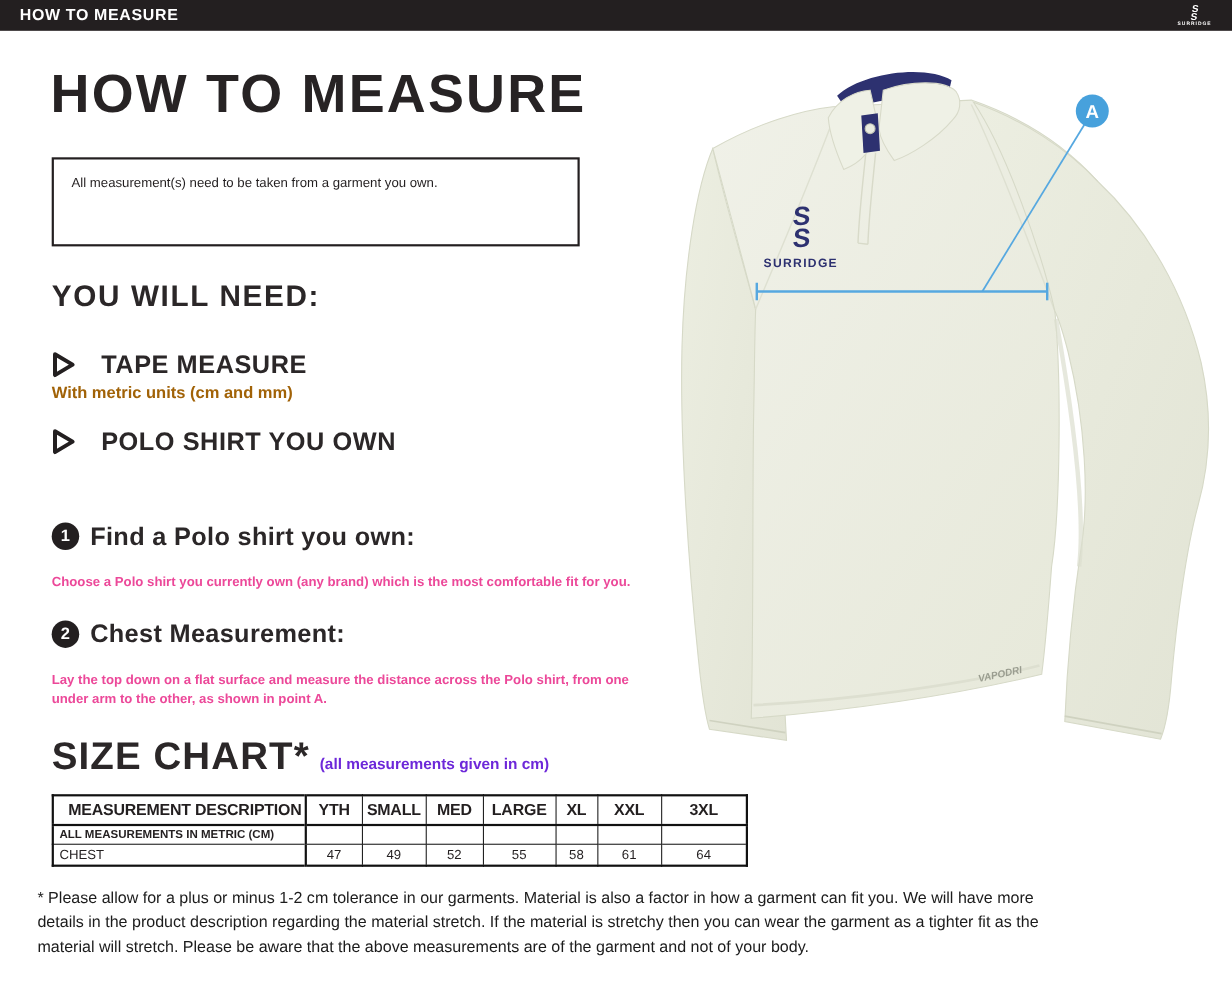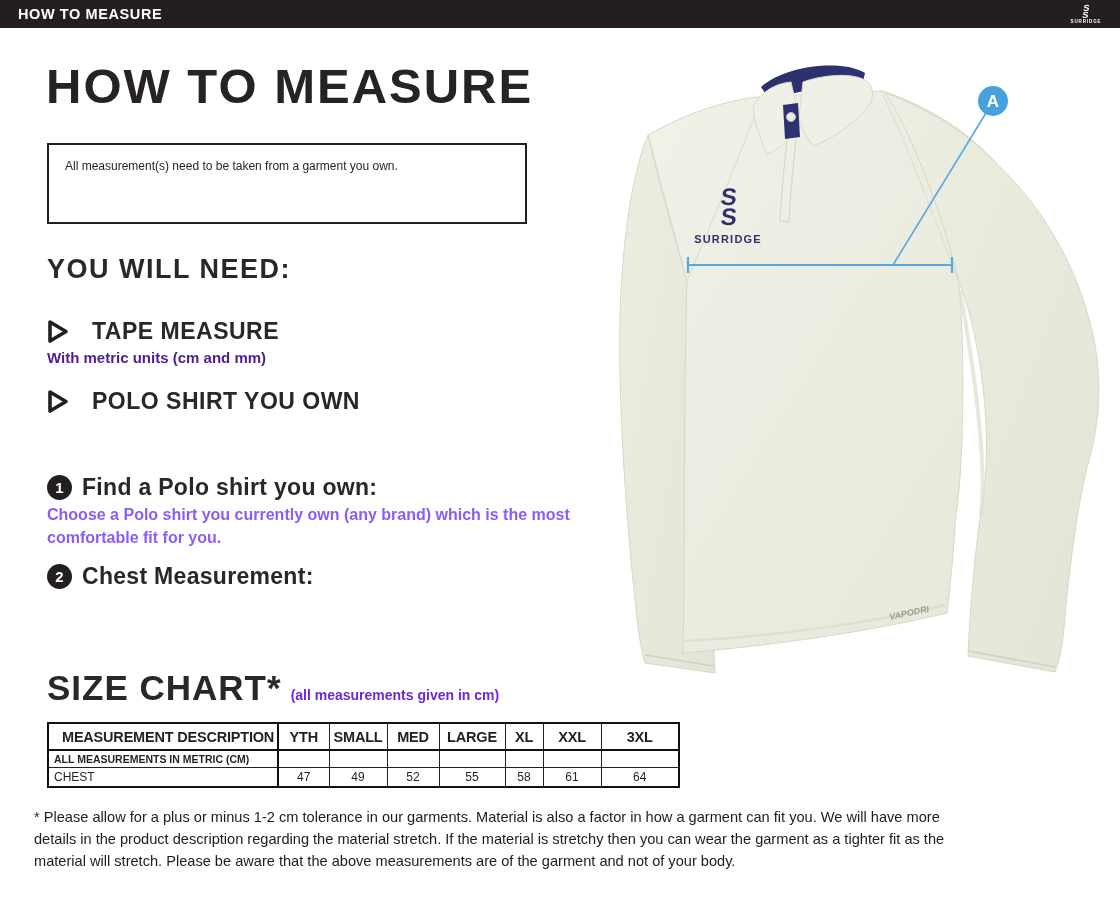--- a/index.html
+++ b/index.html
@@ -21,33 +21,33 @@
   .h1 { position:absolute; left:46px; top:58px; font-size:49px; font-weight:bold; letter-spacing:2px; color:#272324; }
   .notice-box { position:absolute; left:47px; top:143px; width:480px; height:81px;
                 border:2px solid #231f20; padding:13px 16px; }
   .notice-box p { font-size:12px; font-weight:normal; line-height:1.38; color:#231f20; }
 
   .h2-need { position:absolute; left:47px; top:254px; font-size:27px; font-weight:bold; letter-spacing:1.5px; color:#2b2728; }
 
   .need-item { position:absolute; left:47px; width:560px; }
   .need-item .row { display:flex; align-items:center; gap:23px; }
   .need-title { font-size:23px; font-weight:bold; letter-spacing:.5px; color:#2b2728; }
-  .need-desc { font-size:15px; font-weight:bold; margin-top:4px; color:#4c1d95; }
+  .need-desc { font-size:15px; font-weight:bold; margin-top:4px; color:#a16207; }
   .item-0 { top:318px; }
   .item-1 { top:388px; }
   .tri-icon { flex:0 0 auto; display:block; }
 
   .step { position:absolute; left:47px; width:548px; }
   .step-0 { top:474px; }
   .step-1 { top:563px; }
   .step .row { display:flex; align-items:center; gap:10px; }
   .step-badge { flex:0 0 auto; width:25px; height:25px; border-radius:50%; background:#231f20; color:#fff;
                 font-size:15px; font-weight:bold; display:flex; align-items:center; justify-content:center; }
   .step-title { font-size:23px; font-weight:bold; letter-spacing:.3px; color:#2b2728; }
-  .step-desc { font-size:16px; font-weight:bold; line-height:1.42; margin-top:3px; color:#8b5cf6; }
+  .step-desc { font-size:12px; font-weight:bold; line-height:1.42; margin-top:20px; color:#ec4899; }
 
   .size-chart-head { position:absolute; left:47px; top:668px; display:flex; align-items:baseline; gap:9px; }
   .size-chart-title { font-size:35px; font-weight:bold; letter-spacing:1px; color:#2b2728; }
   .size-chart-sub { font-size:14px; font-weight:bold; color:#6d28d9; }
 
   
   .size-table { position:absolute; left:47px; top:722px; width:631px; border-collapse:collapse;
                 table-layout:fixed; border:2px solid #111; }
   .size-table th, .size-table td { border:1px solid #222; overflow:hidden; white-space:nowrap; }
   .size-table thead th { font-size:14.5px; font-weight:bold; height:27px; text-align:center; letter-spacing:-.2px; }
@@ -112,20 +112,21 @@
       <span class="step-title">Find a Polo shirt you own:</span>
     </div>
     <div class="step-desc">Choose a Polo shirt you currently own (any brand) which is the most comfortable fit for you.</div>
   </div>
 
   <div class="step step-1">
     <div class="row">
       <span class="step-badge">2</span>
       <span class="step-title">Chest Measurement:</span>
     </div>
+    <div class="step-desc">Lay the top down on a flat surface and measure the distance across the Polo shirt, from one under arm to the other, as shown in point A.</div>
   </div>
 
   <div class="size-chart-head">
     <span class="size-chart-title">SIZE CHART*</span>
     <span class="size-chart-sub">(all measurements given in cm)</span>
   </div>
 
   <table class="size-table">
     <colgroup>
       <col style="width:230px">

